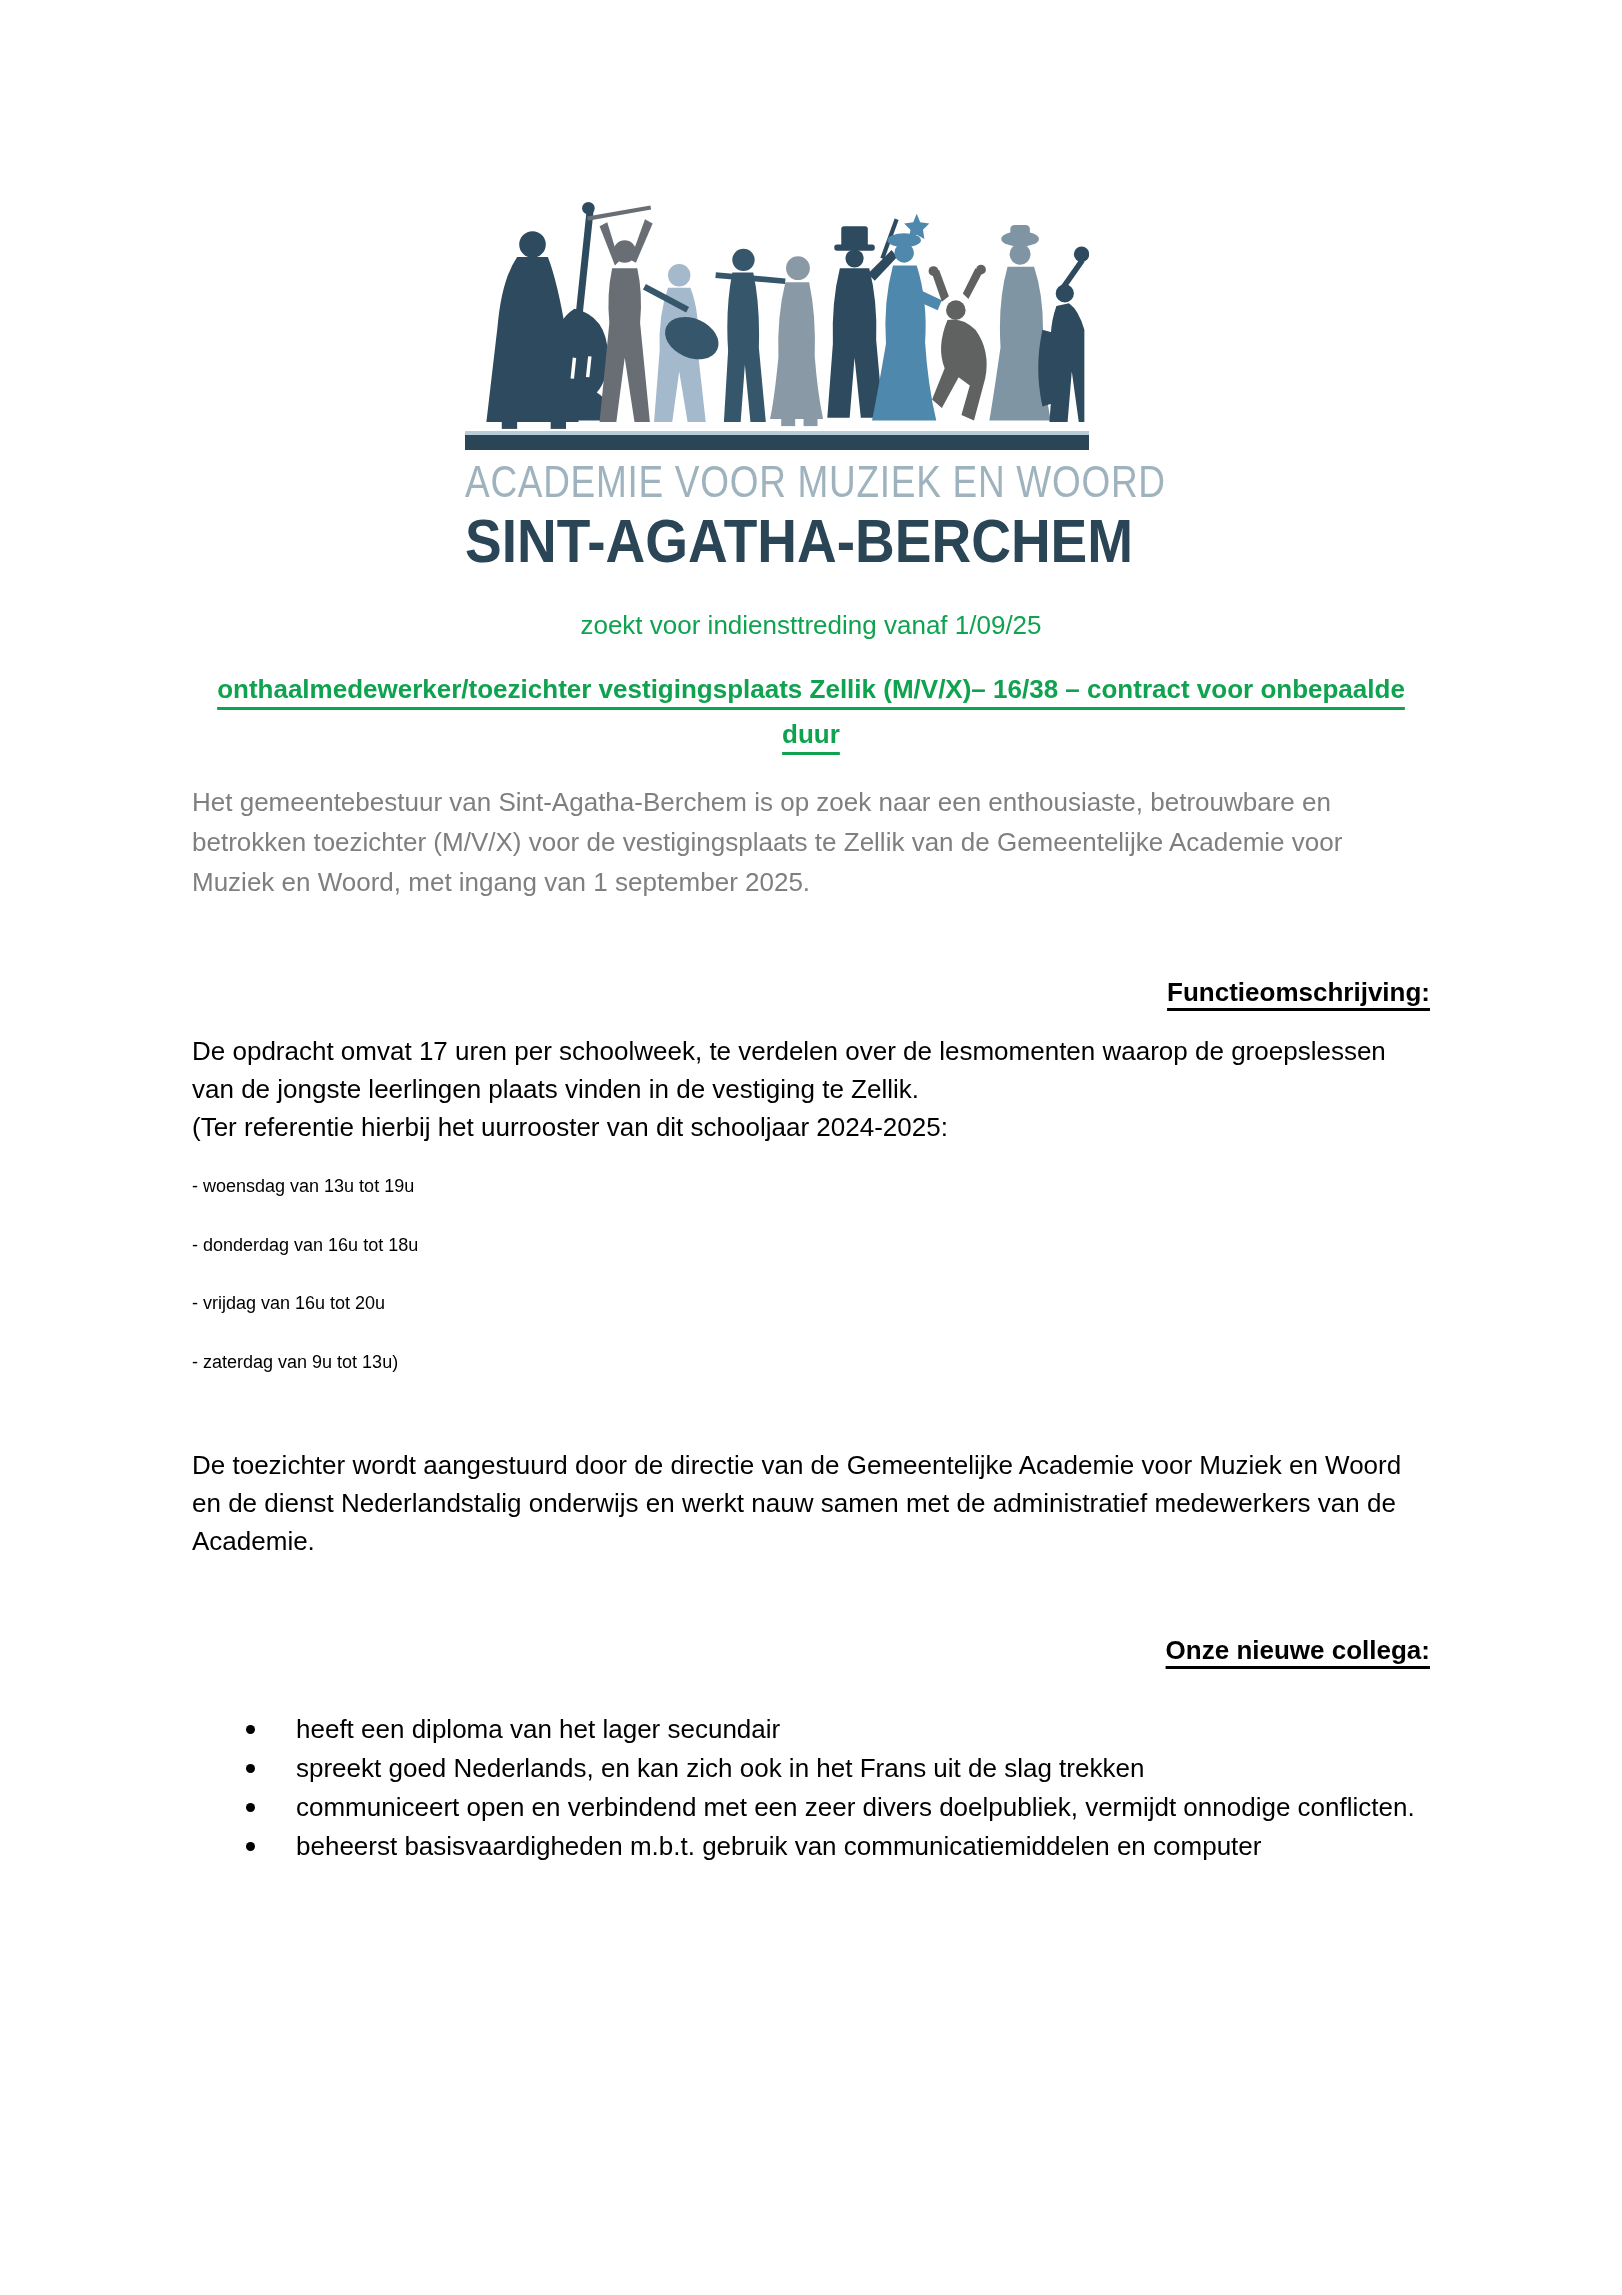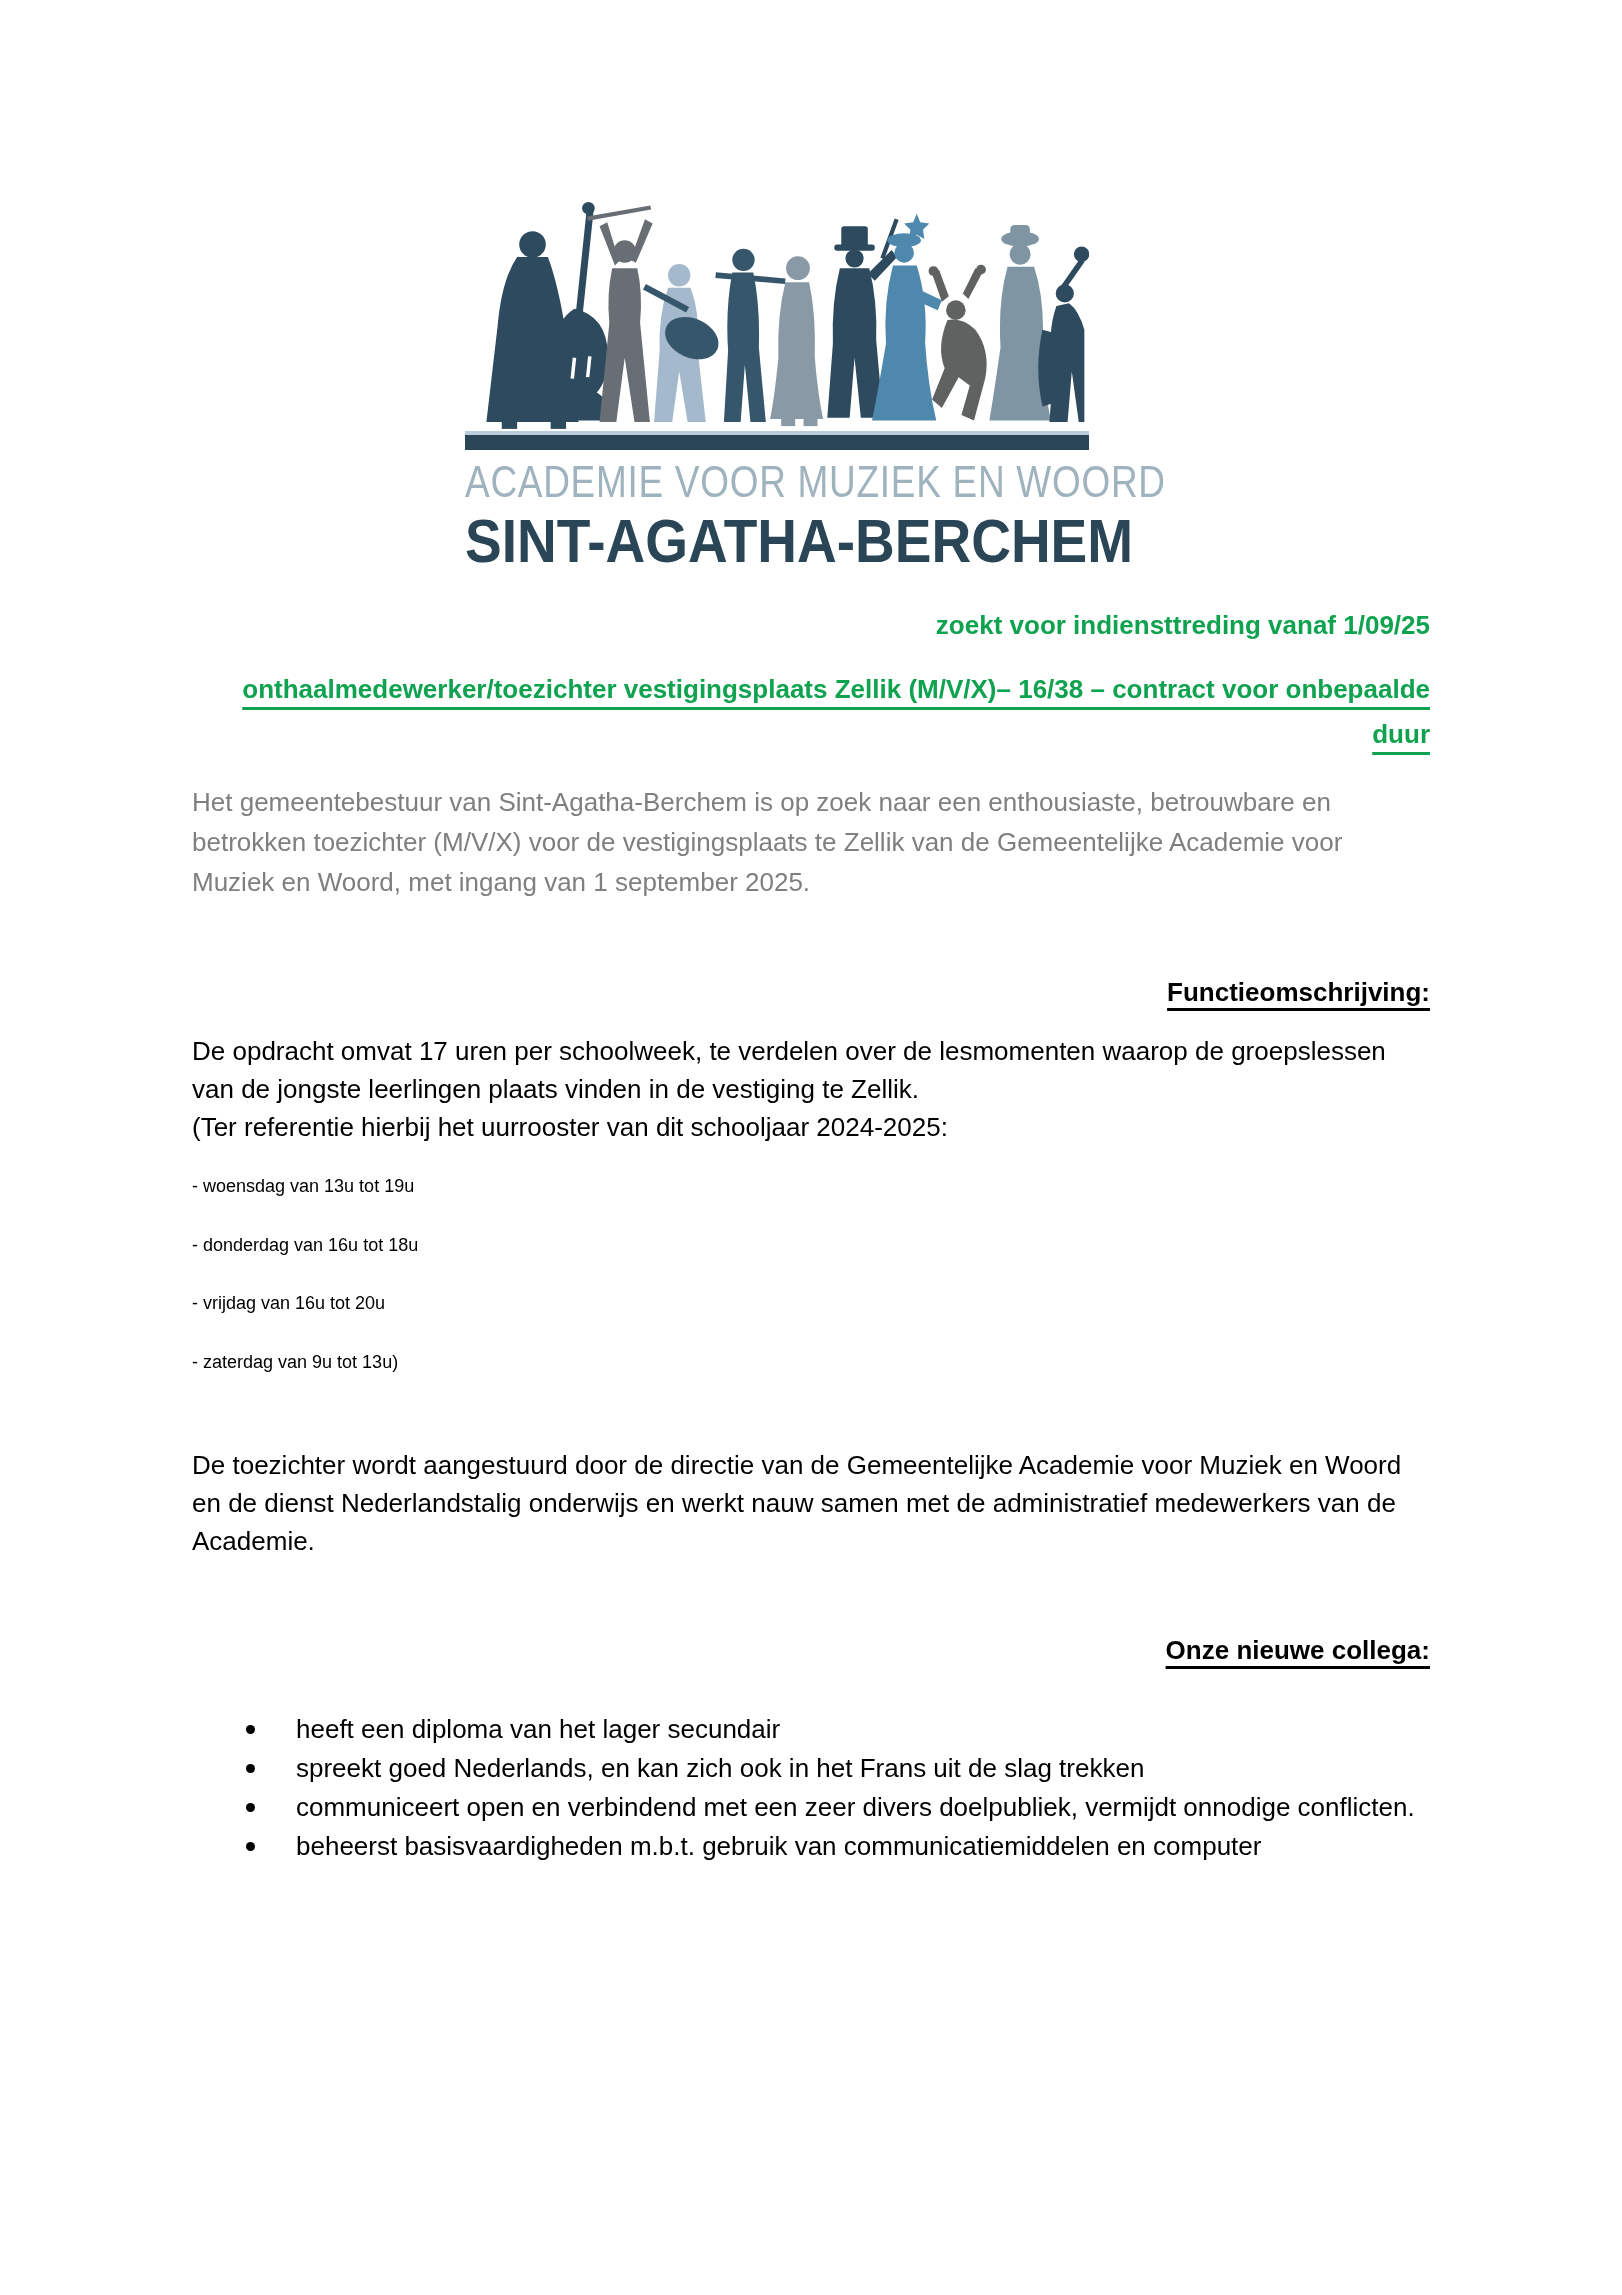--- a/index.html
+++ b/index.html
@@ -30,26 +30,26 @@
   .logo-title {
     margin-top:15.6px; text-align:center;
     font-size:55px; line-height:1; font-weight:700; letter-spacing:0;
     color:var(--logo-navy,#2a4656);
     transform:scaleY(1.1); transform-origin:center top;
     white-space:nowrap;
   }
 
   
   .green-intro {
-    margin-top:44px; text-align:right;
-    font-size:26px; font-weight:700;
+    margin-top:44px; text-align:center;
+    font-size:26px; font-weight:400;
     color:var(--accent-green,#0fa24f);
   }
   .green-title {
-    margin-top:25.5px; text-align:right;
+    margin-top:25.5px; text-align:center;
     font-size:26px; font-weight:700; line-height:45px;
     color:var(--accent-green,#0fa24f);
     text-decoration:underline;
     text-decoration-thickness:2.8px;
     text-underline-offset:8.5px;
   }
 
   
   .lead {
     margin-top:25.5px;

